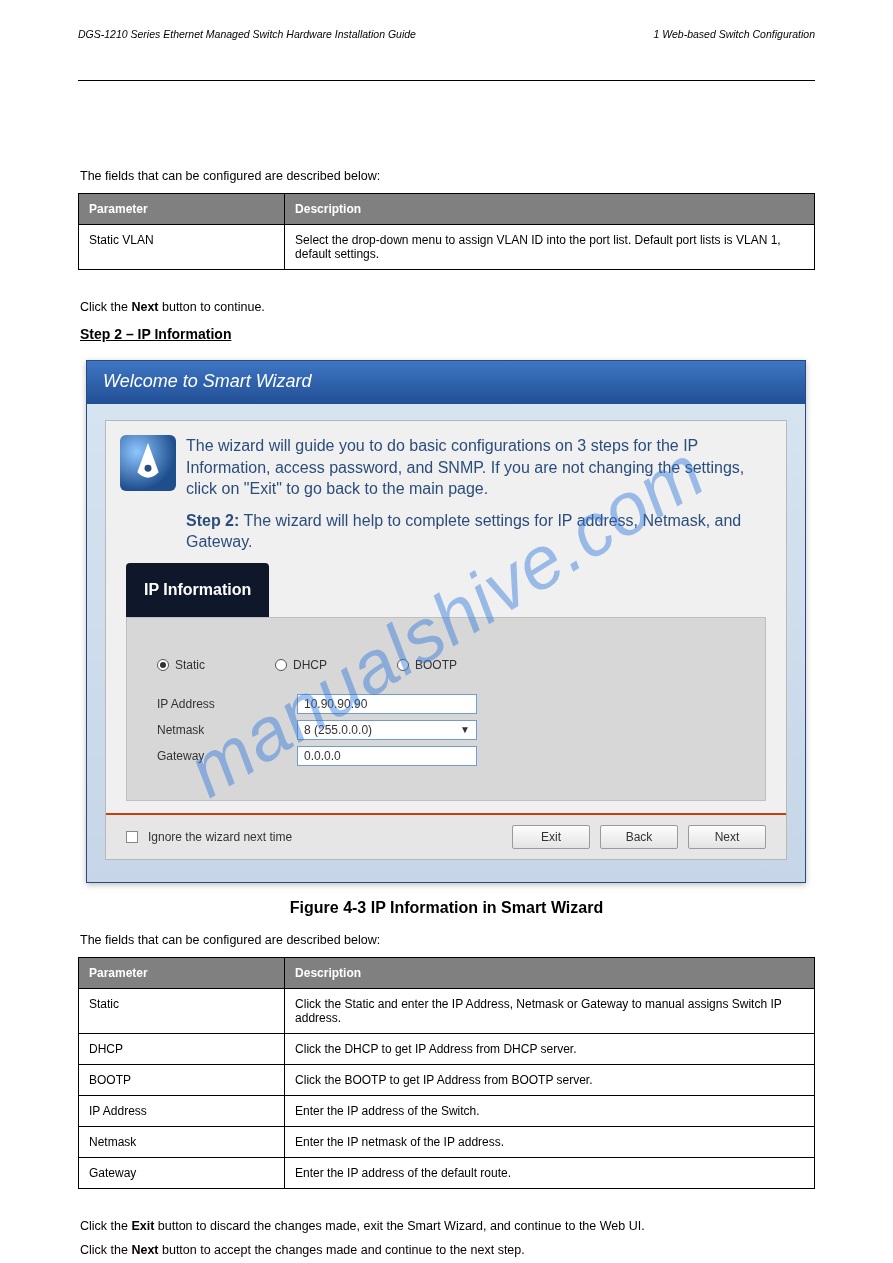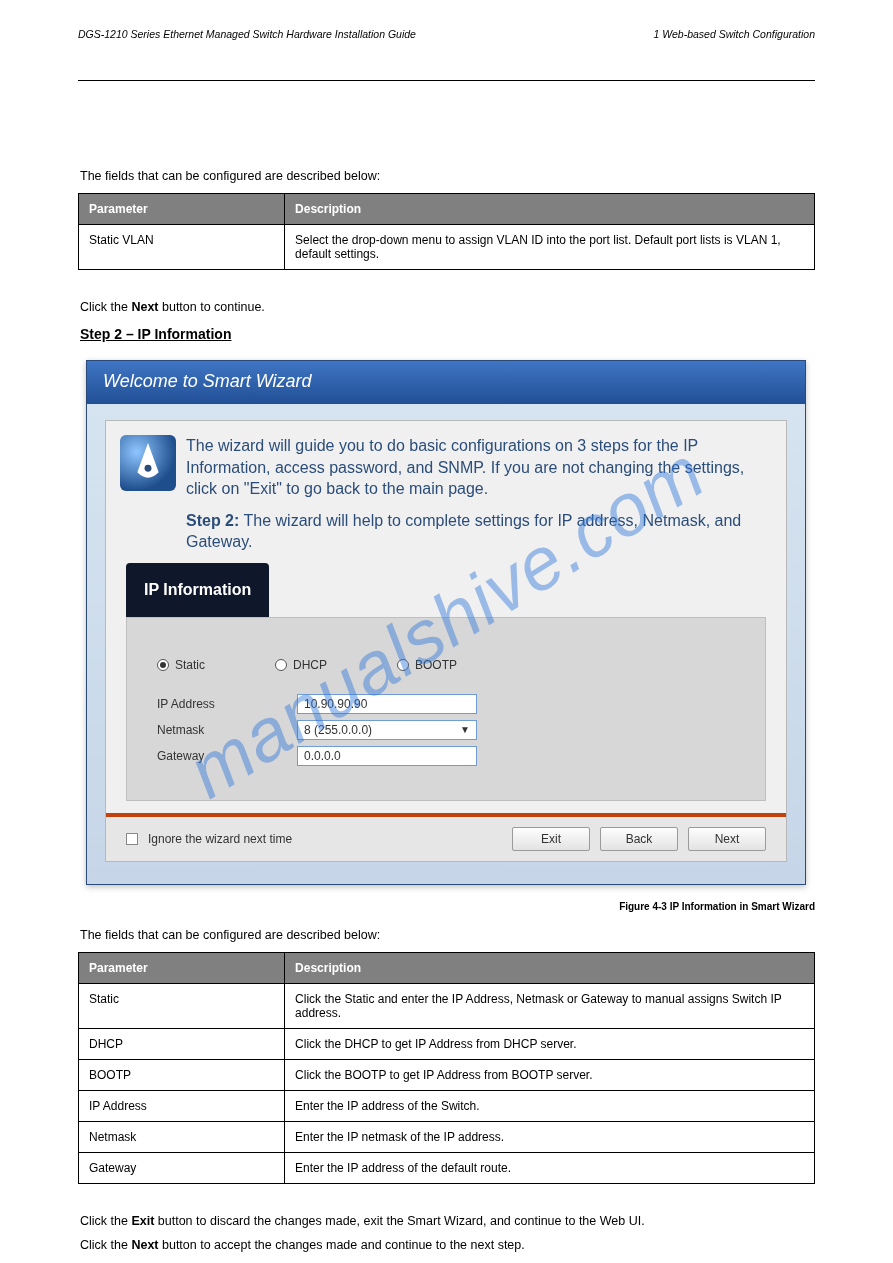--- a/index.html
+++ b/index.html
@@ -100,21 +100,21 @@
     border: 1px solid #6f9bd6;
     background:#fff;
     padding: 2px 6px;
     font-size:12px;
     color:#333;
     display:flex; align-items:center; justify-content:space-between;
   }
   .field-input .caret { font-size:10px; }
   .bottom-row {
     background:#e6e6e6;
-    border-top:4px solid #c2410c;
+    border-top:2px solid #c2410c;
     padding: 10px 20px;
     display:flex;
     align-items:center;
   }
   .checkbox {
     width:12px; height:12px; border:1px solid #888; background:#fff; margin-right:10px;
   }
   .ignore-label { color:#333; flex:1; font-size:12px; }
   .btn {
     width: 78px; height:24px;
@@ -133,21 +133,21 @@
     top:50%; left:50%;
     transform: translate(-50%,-50%) rotate(-32deg);
     font-size: 74px;
     color: rgba(46,120,220,0.45);
     font-weight: 400;
     white-space: nowrap;
     pointer-events:none;
     font-style: italic;
     letter-spacing: 1px;
   }
-  .caption { text-align:right; font-size:10px; margin: 4px 0 16px 0; font-weight:bold; }
+  .caption { text-align:center; font-size:16px; margin: 4px 0 16px 0; font-weight:bold; }
   .page-num { text-align:center; font-size:11px; margin-top:40px; }
 </style>
 </head>
 <body>
 
 <div style="display:flex; justify-content:space-between; font-size:10.5px; font-style:italic; color:#000; padding-top:28px;">
   <span>DGS-1210 Series Ethernet Managed Switch Hardware Installation Guide</span>
   <span>1 Web-based Switch Configuration</span>
 </div>
 <div class="hr-top"></div>

